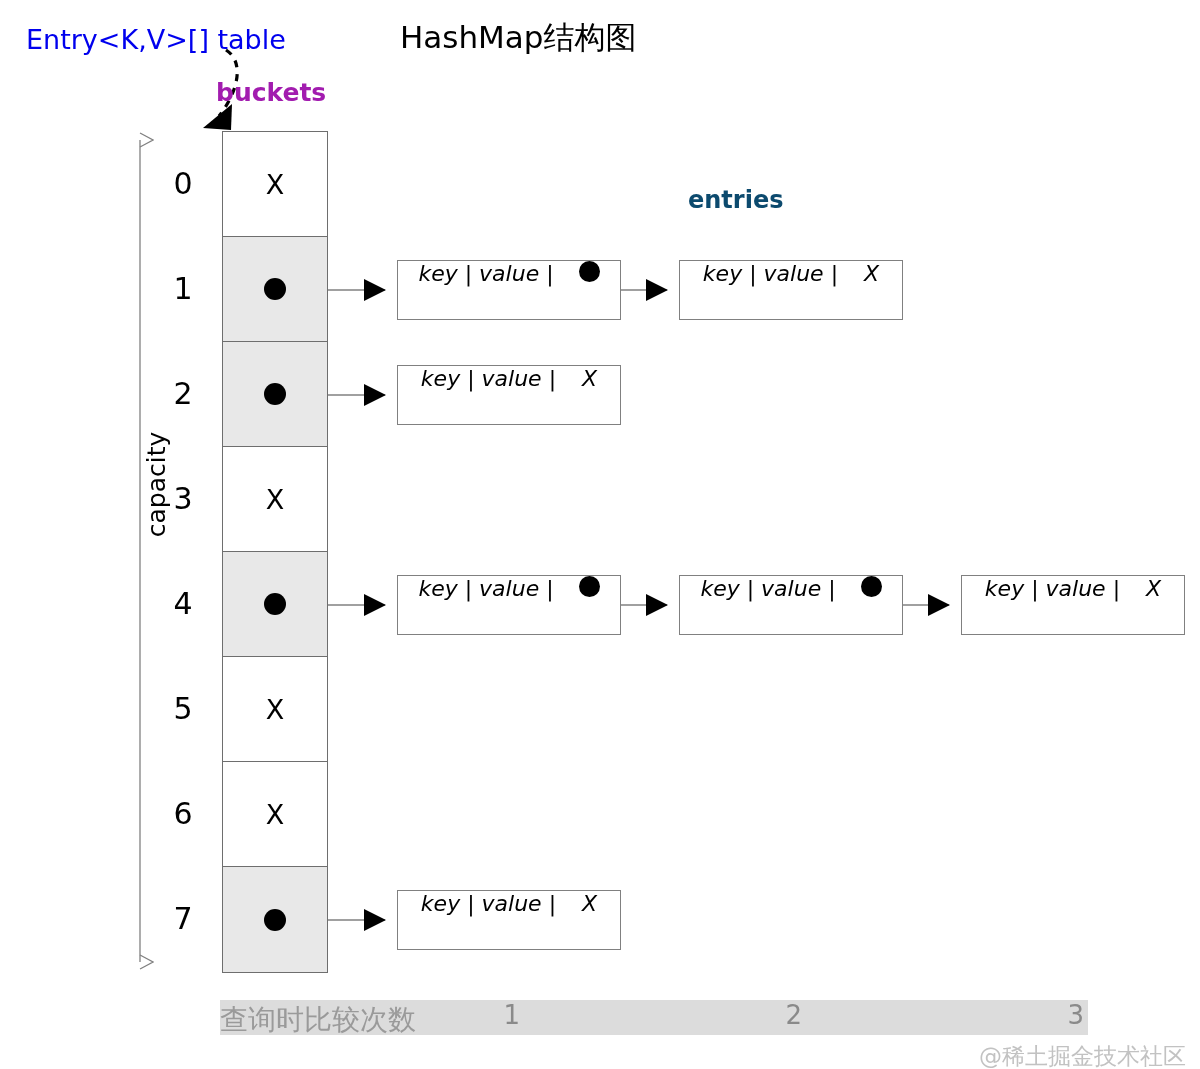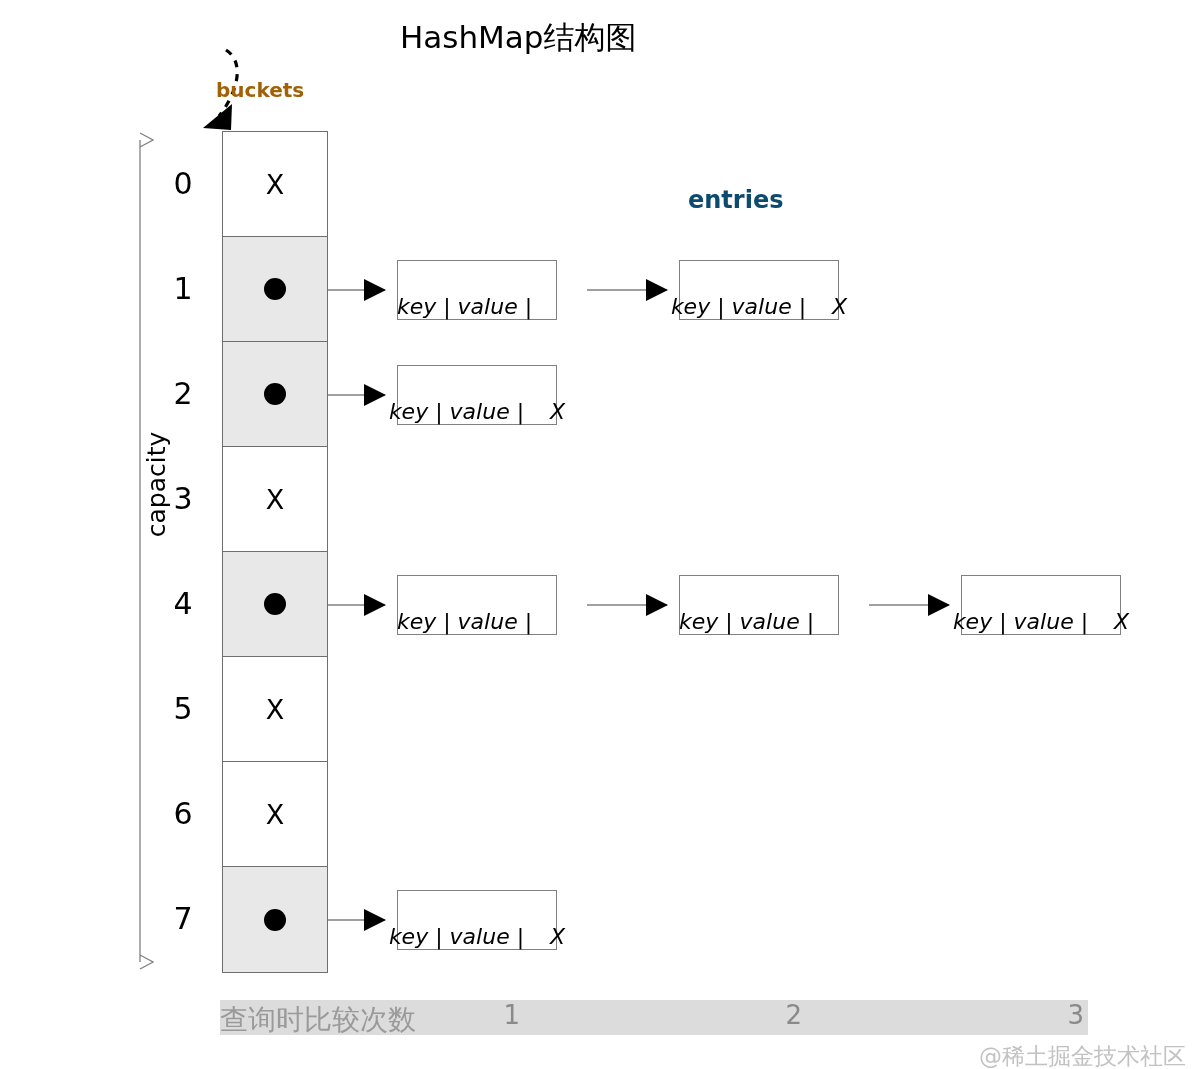--- a/index.html
+++ b/index.html
@@ -42,23 +42,23 @@
     width: 400px;
     text-align: left;
     font-size: 31px;
     color: #000000;
     white-space: nowrap;
   }
   .buckets-label {
     position: absolute;
     left: 216px;
     top: 78px;
-    font-size: 20px;
+    font-size: 25px;
     font-weight: bold;
-    color: #a16207;
+    color: #a21caf;
     white-space: nowrap;
   }
   .entries-label {
     position: absolute;
     left: 688px;
     top: 186px;
     font-size: 24px;
     font-weight: bold;
     color: #0c4a6e;
     white-space: nowrap;
@@ -121,27 +121,27 @@
     display: flex;
     align-items: center;
     justify-content: center;
     font-size: 30px;
     color: #000000;
   }
 
   
   .entry-box {
     position: absolute;
-    width: 160px;
+    width: 224px;
     height: 60px;
     border: 1px solid #808080;
     background: #ffffff;
     box-sizing: border-box;
     display: flex;
-    align-items: flex-end;
+    align-items: flex-start;
     justify-content: center;
     gap: 12px;
   }
   .entry-text {
     font-style: italic;
     font-size: 22px;
     color: #000000;
     white-space: pre;
   }
   .entry-null {
@@ -227,20 +227,21 @@
 
     <line x1="286" y1="395" x2="385" y2="395" stroke="#808080" stroke-width="1.4" marker-end="url(#arrowbig)"></line>
 
     <line x1="286" y1="605" x2="385" y2="605" stroke="#808080" stroke-width="1.4" marker-end="url(#arrowbig)"></line>
     <line x1="587" y1="605" x2="667" y2="605" stroke="#808080" stroke-width="1.4" marker-end="url(#arrowbig)"></line>
     <line x1="869" y1="605" x2="949" y2="605" stroke="#808080" stroke-width="1.4" marker-end="url(#arrowbig)"></line>
 
     <line x1="286" y1="920" x2="385" y2="920" stroke="#808080" stroke-width="1.4" marker-end="url(#arrowbig)"></line>
   </svg>
 
+  <div class="table-label">Entry&lt;K,V&gt;[] table</div>
 
   <div class="diagram-title">HashMap结构图</div>
 
   <div class="buckets-label">buckets</div>
 
   <div class="entries-label">entries</div>
 
   <div class="capacity-label">capacity</div>
 
   <div class="idx-col">

